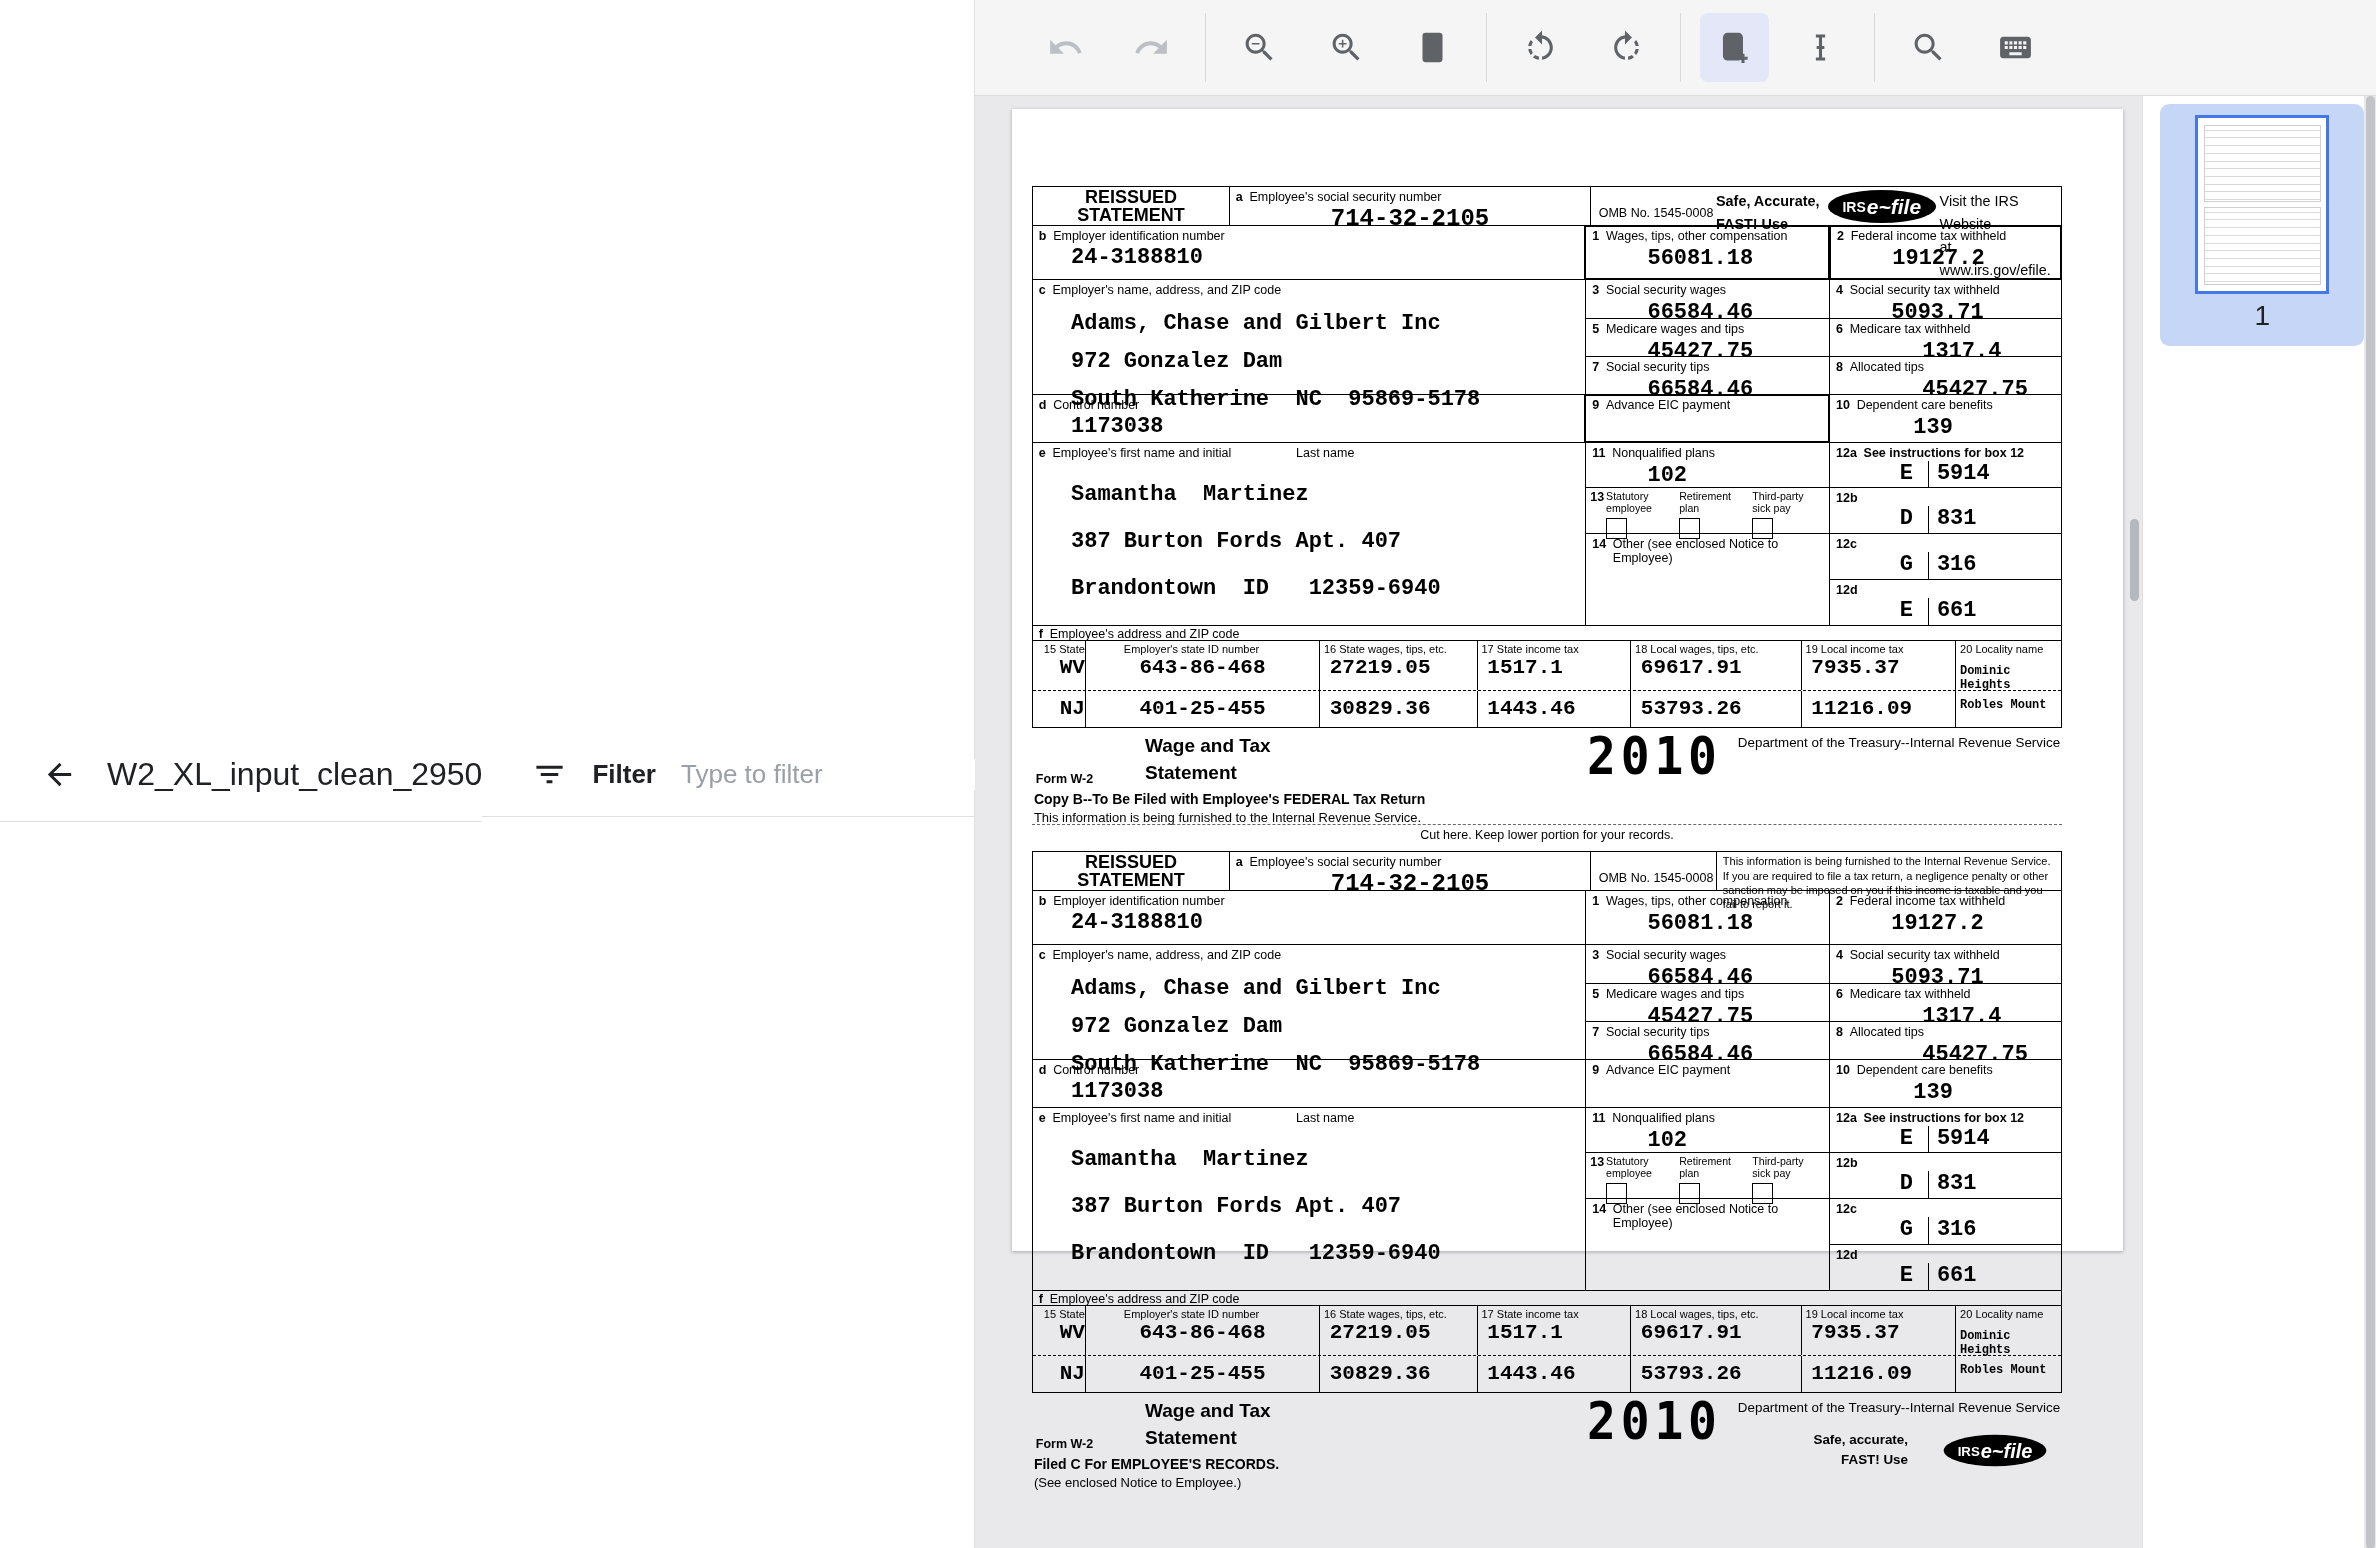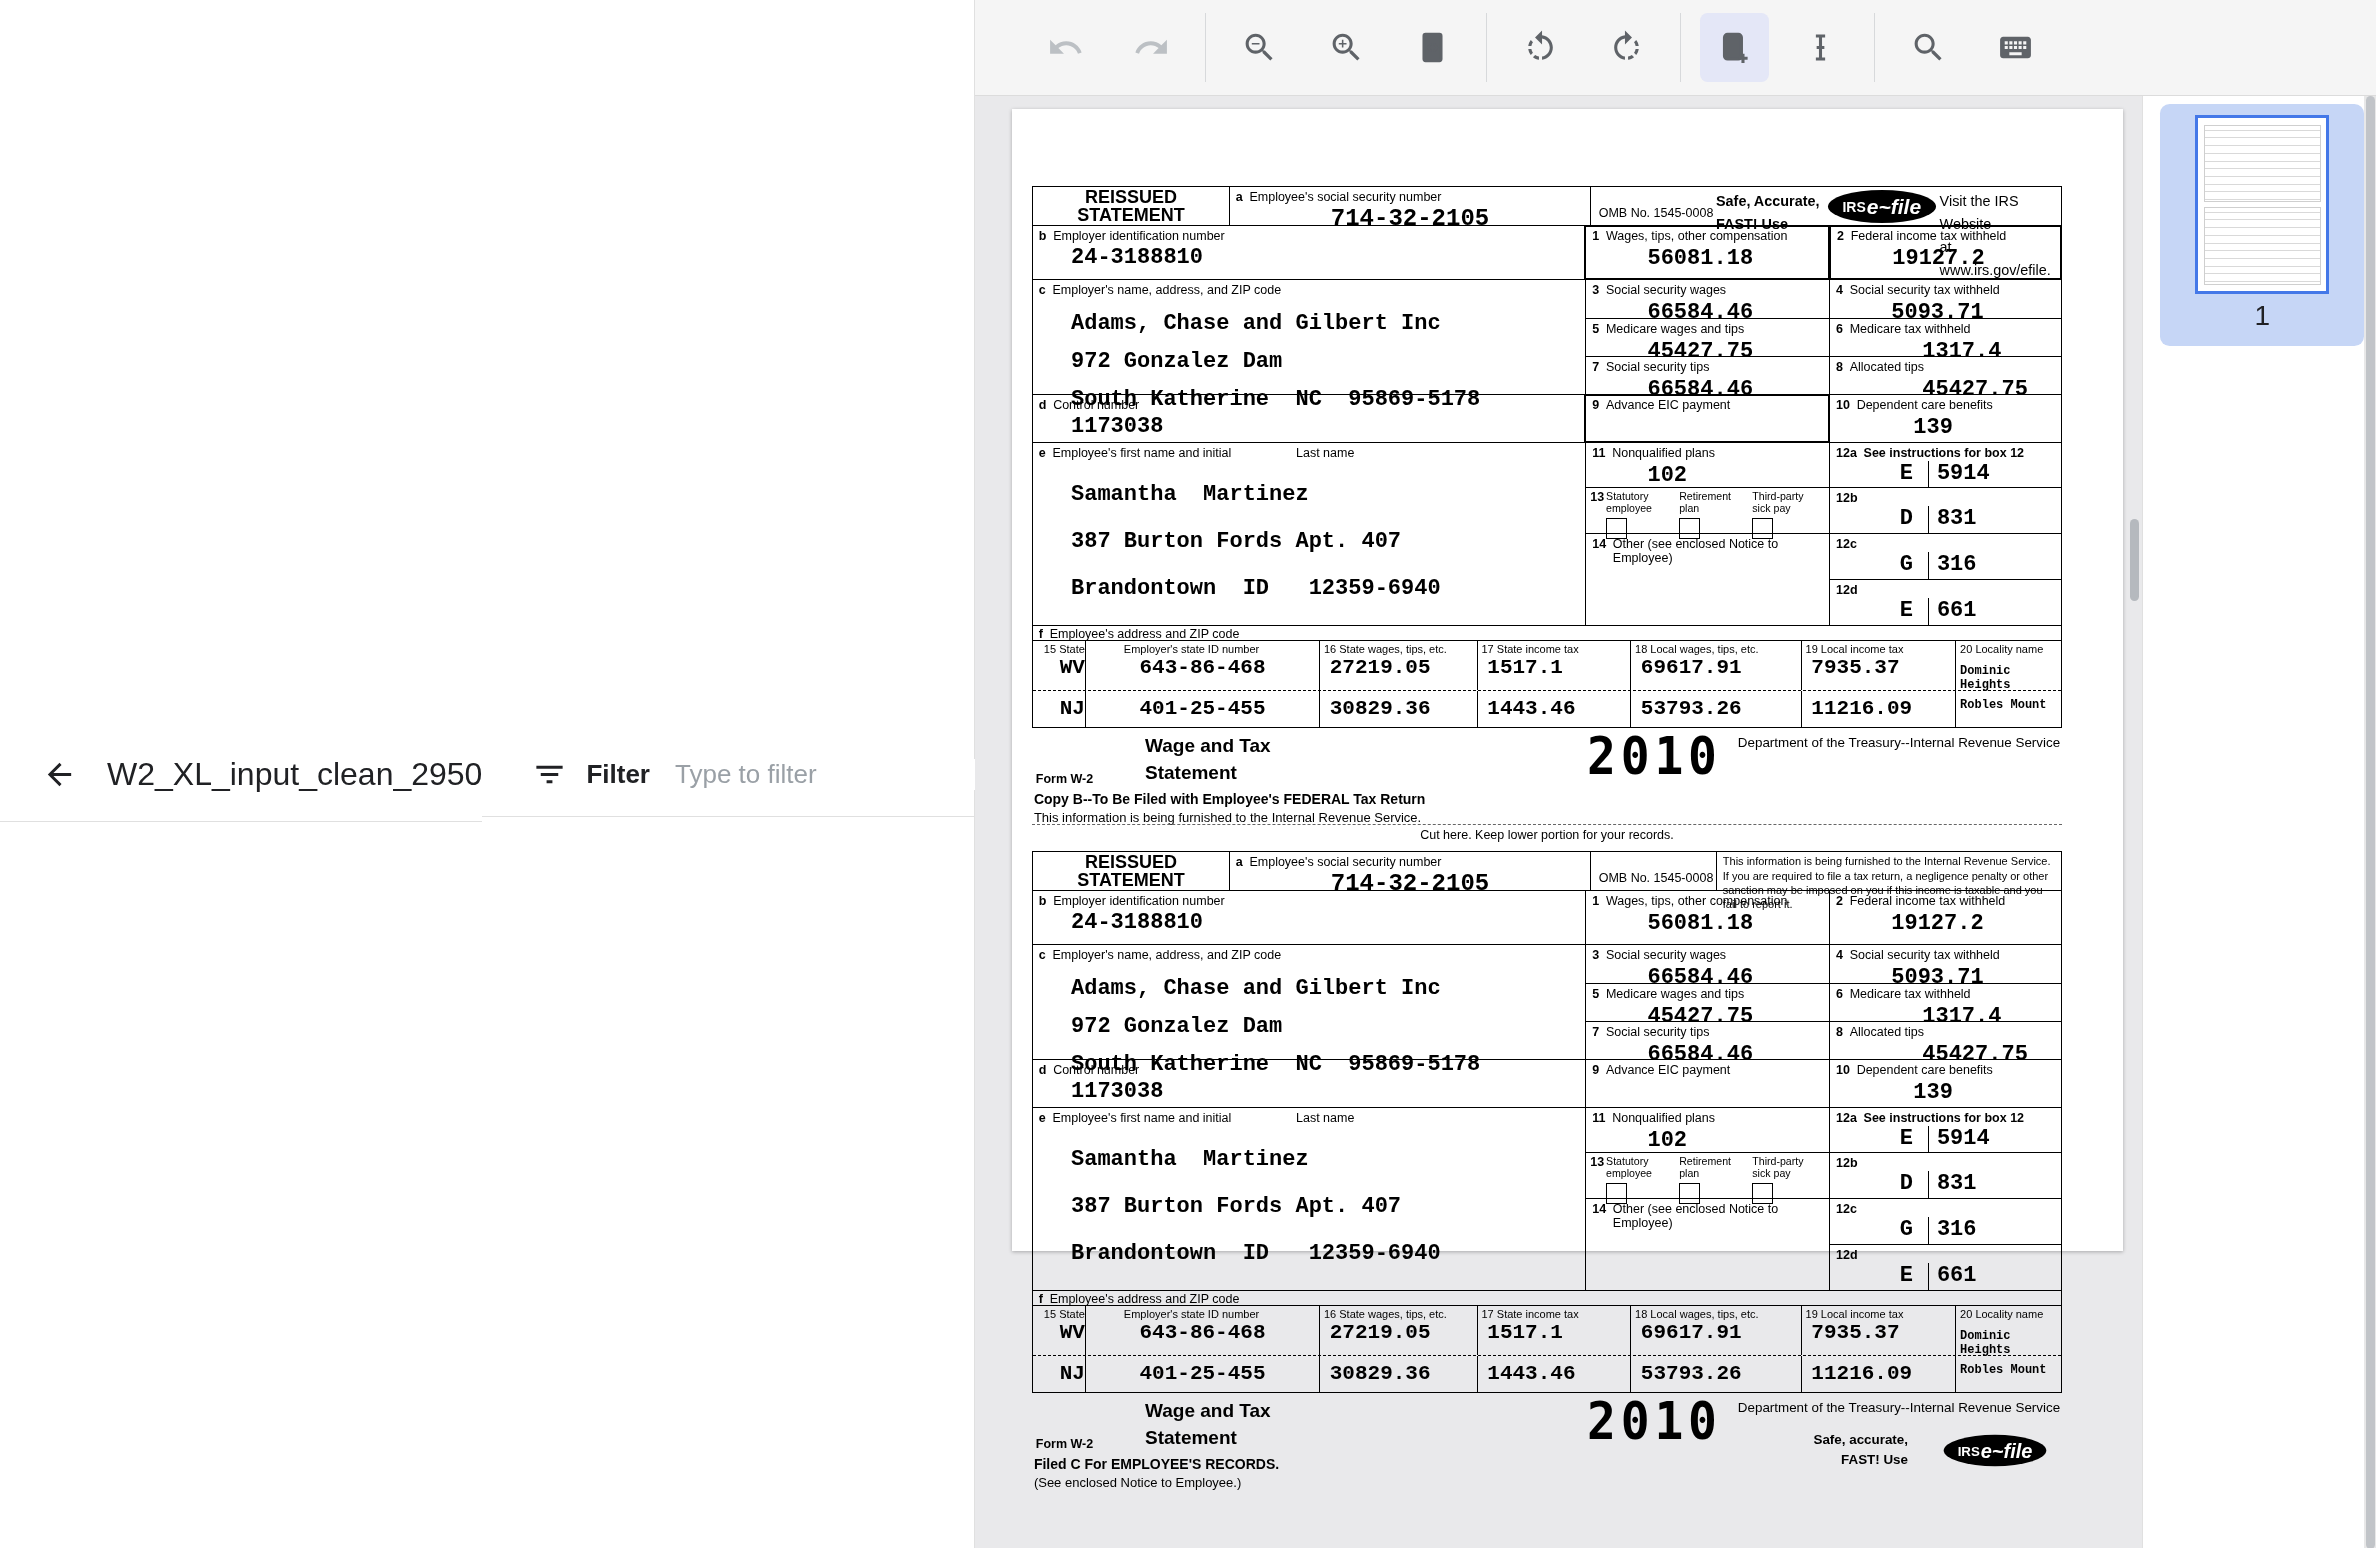--- a/index.html
+++ b/index.html
@@ -10,21 +10,21 @@
   
   .left { width:975px; height:100%; border-right:1px solid #e0e0e0; display:flex; flex-direction:row; background:#fff;align-items:center; }
   .app-header { height:94px; flex:0 0 94px; display:flex; align-items:center; border-bottom:1px solid #e0e0e0; }
   .back-btn { width:42px; height:42px; margin-left:38px; border:none; background:none; cursor:pointer; display:flex; align-items:center; justify-content:center; }
   .back-btn svg { width:35px; height:35px; fill:#202124; }
   .doc-title { margin-left:27px; font-size:32px; color:#202124; font-weight:400; }
 
   .filter-row { height:85px; flex:0 0 85px; border-bottom:1px solid #e0e0e0; display:flex; align-items:center; }
   .filter-left { flex:1; display:flex; align-items:center; height:100%; border-right:1px solid #e0e0e0; }
   .filter-icon { width:35px; height:35px; margin-left:50px; fill:#202124; }
-  .filter-label { margin-left:19px; font-size:26px; font-weight:700; color:#202124; }
+  .filter-label { margin-left:25px; font-size:26px; font-weight:700; color:#202124; }
   .filter-input { margin-left:25px; border:none; outline:none; font-size:26px; color:#202124; width:365px; font-family:"Liberation Sans",sans-serif; }
   .filter-input::placeholder { color:#9aa0a6; }
   .show-empty { width:327px; display:flex; align-items:center; }
   .checkbox { width:33px; height:33px; margin-left:27px; background:#4273de; border-radius:4.8px; display:flex; align-items:center; justify-content:center; cursor:pointer; }
   .checkbox svg { width:23px; height:23px; stroke:#fff; stroke-width:3; fill:none; }
   .show-empty-label { margin-left:21px; font-size:26px; color:#202124; }
 
   .field-list { flex:1; overflow:hidden; padding-top:1.9px; }
   .field-item { height:93px; display:flex; align-items:center; cursor:pointer; }
   .field-item .flabel { padding-left:70px; width:324px; font-size:26px; font-weight:500; color:#2d2f31; white-space:nowrap; overflow:hidden; }

